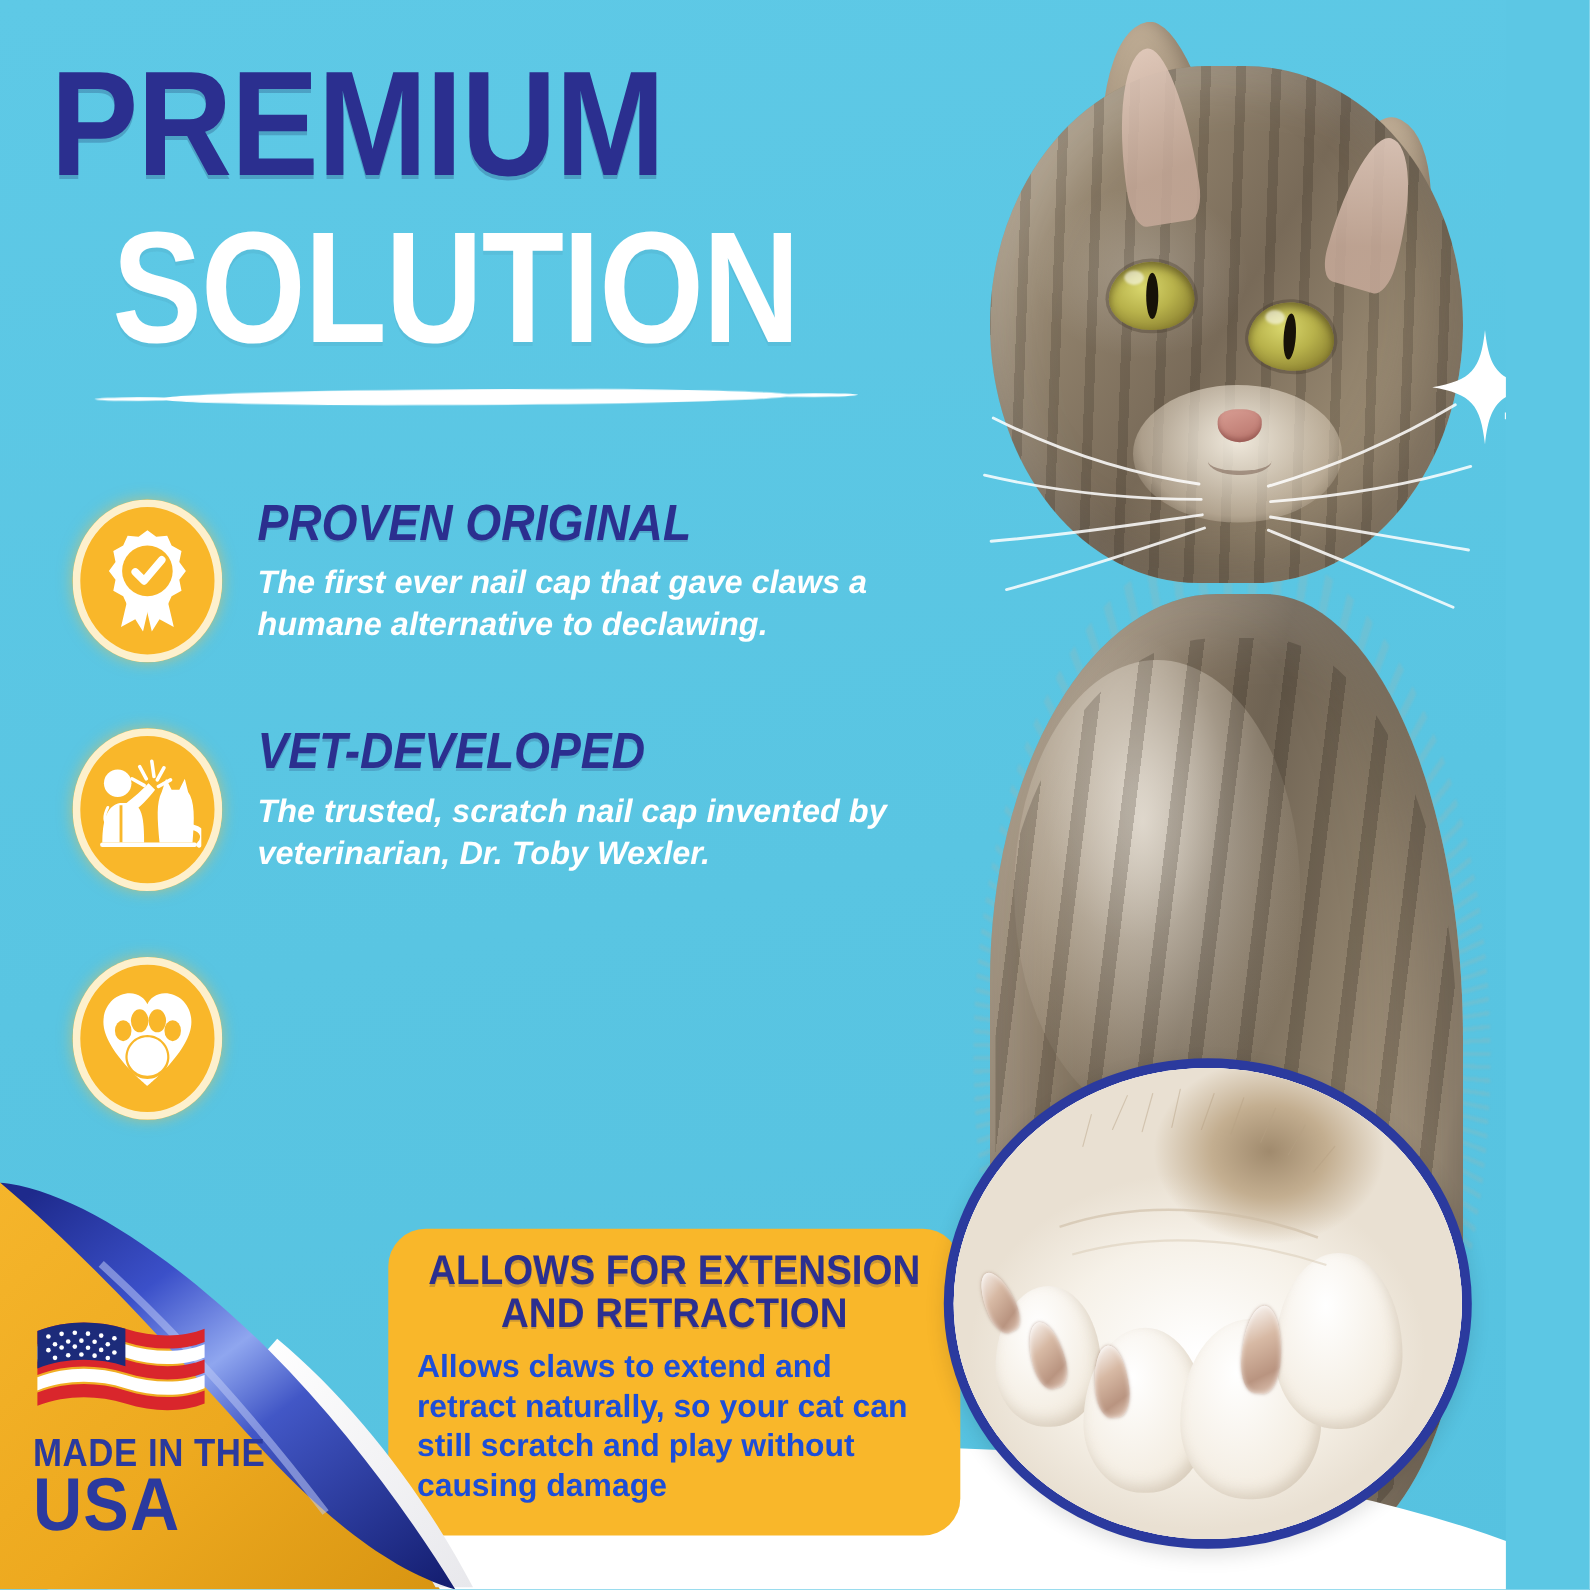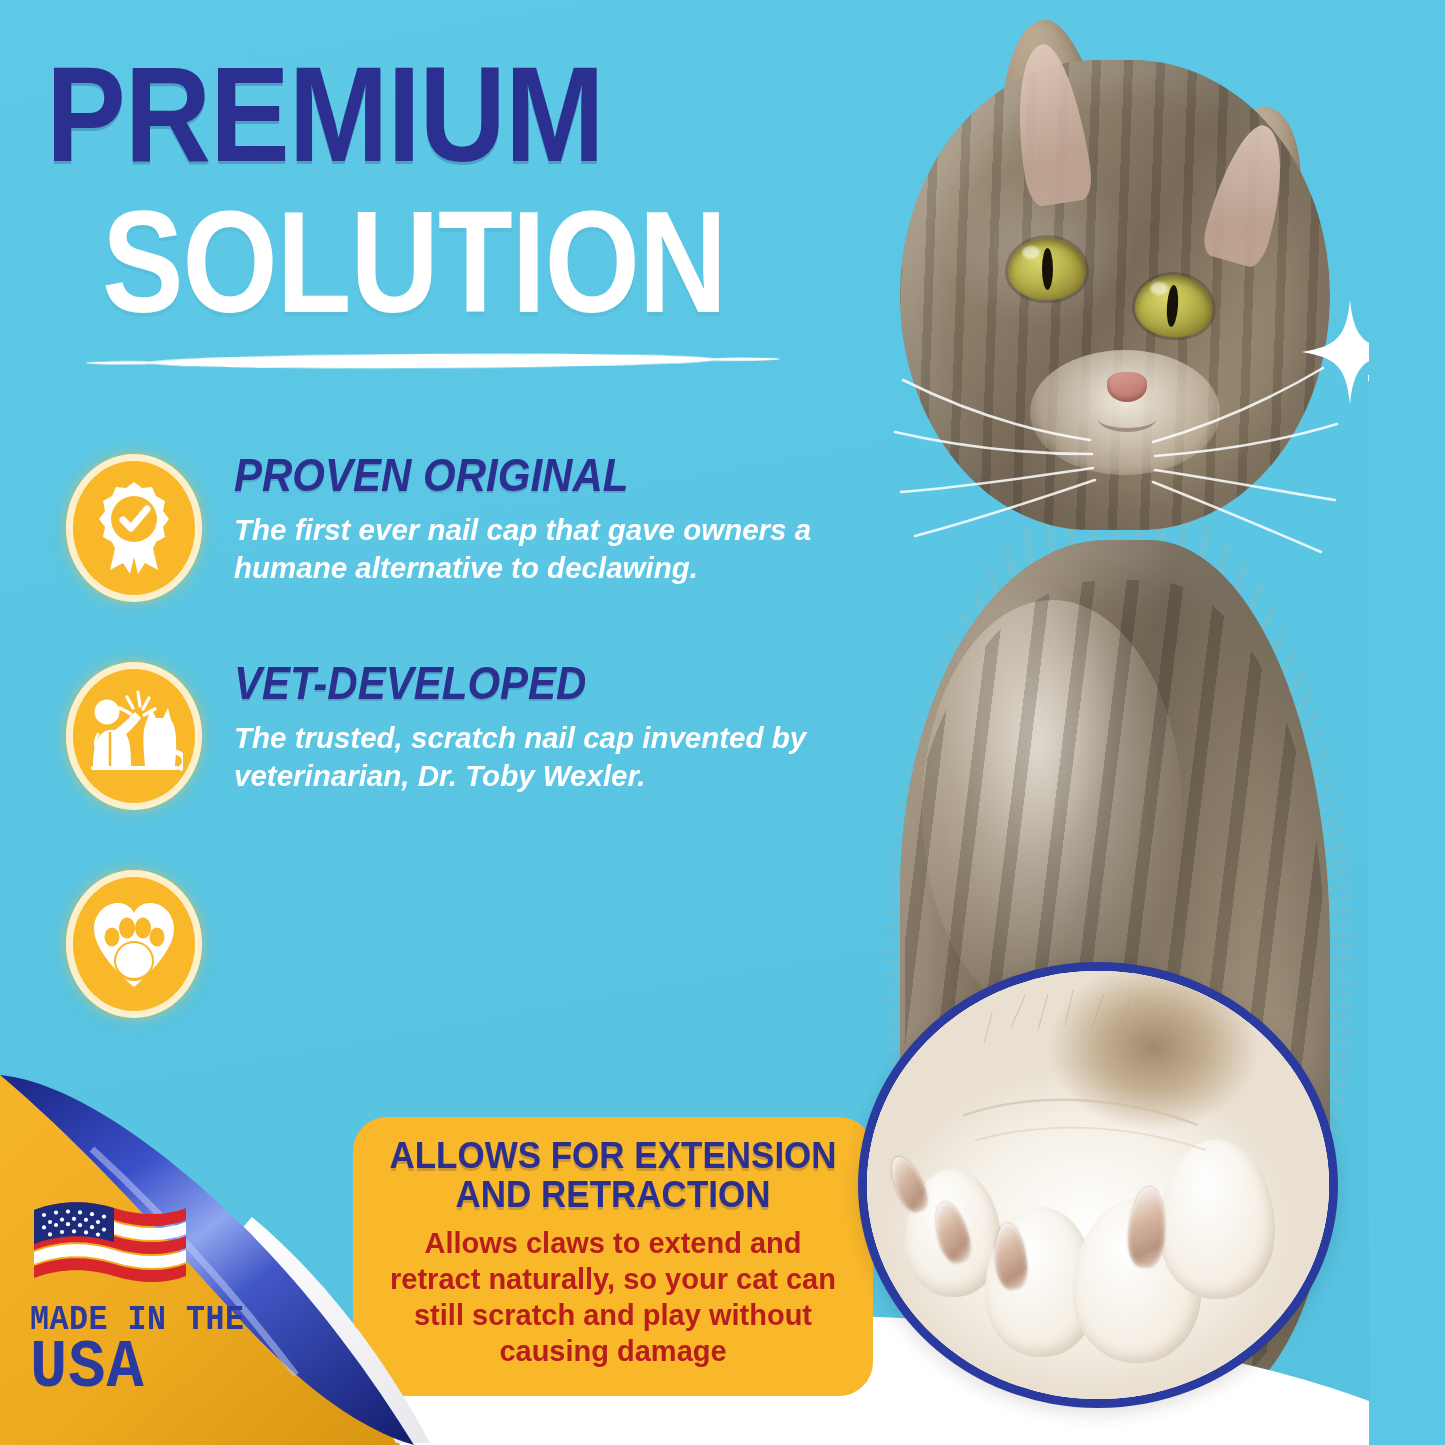--- a/index.html
+++ b/index.html
@@ -281,22 +281,22 @@
     text-align:center;
     text-transform:uppercase;
     transform:scaleY(1.08);
     text-shadow:0 2px 0 rgba(25,28,90,.20);
     margin-bottom:14px;
   }
   .callout-desc {
     font-weight:bold;
     font-size:29px;
     line-height:1.24;
-    color:#b91c1c;
-    text-align:center;
+    color:#1d4ed8;
+    text-align:left;
   }
 
   
   .paw-oval {
     position:absolute;
     left:858px; top:962px;
     width:480px; height:446px;
     border:9px solid #2b3a9e;
     border-radius:50%;
     overflow:hidden;
@@ -341,21 +341,20 @@
     width:430px; height:370px;
     z-index:8;
   }
 
   .usa-badge {
     position:absolute;
     left:30px; bottom:42px;
     width:230px;
     z-index:10;
     text-align:left;
-    font-family:Liberation Mono, monospace;
   }
   .usa-label-1 {
     font-weight:bold;
     font-size:33px;
     color:#2b3a9e;
     letter-spacing:.5px;
     transform:scaleY(1.08) scaleX(.96);
     transform-origin:left bottom;
     line-height:1.0;
     margin-top:8px;
@@ -443,21 +442,21 @@
               <path d="M44 4 L52 10 L62 9 L66 18 L75 23 L73 33 L79 41 L73 49 L75 59 L66 64 L62 73 L52 72 L44 78
                        L36 72 L26 73 L22 64 L13 59 L15 49 L9 41 L15 33 L13 23 L22 18 L26 9 L36 10 Z"></path>
             </g>
             <circle cx="44" cy="41" r="23" fill="#f9b72a"></circle>
             <path d="M33 42 L41 50 L57 31" fill="none" stroke="#ffffff" stroke-width="7" stroke-linecap="round" stroke-linejoin="round"></path>
           </svg>
         </div>
       </div>
       <div class="feat-text">
         <div class="feat-title">PROVEN ORIGINAL</div>
-        <div class="feat-desc">The first ever nail cap that gave owners a humane alternative to declawing.</div>
+        <div class="feat-desc">The first ever nail cap that gave claws a humane alternative to declawing.</div>
       </div>
     </div>
 
     <div class="feature">
       <div class="feat-icon">
         <div class="feat-circle"></div>
         <div class="feat-glyph">
           <svg width="98" height="92" viewBox="0 0 98 92">
             <g fill="#ffffff">
 

